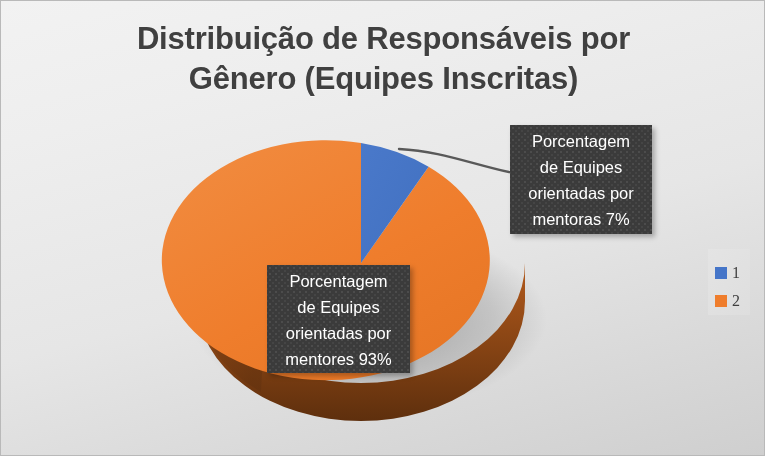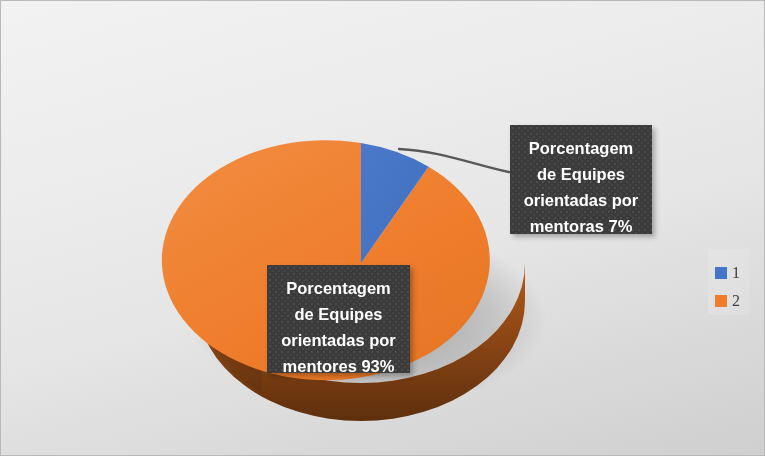--- a/index.html
+++ b/index.html
@@ -57,24 +57,24 @@
     position: absolute;
     box-sizing: border-box;
     background-color: #3b3b3b;
     background-image:
       radial-gradient(rgba(255,255,255,0.085) 0.8px, transparent 0.9px),
       radial-gradient(rgba(255,255,255,0.05) 0.8px, transparent 0.9px);
     background-size: 6px 6px, 6px 6px;
     background-position: 0 0, 3px 3px;
     color: #ffffff;
     font-size: 16.5px;
-    font-weight: bold;
+    font-weight: normal;
     line-height: 26px;
     text-align: center;
-    padding-top: 10px;
+    padding-top: 3px;
     box-shadow: 3px 3px 5px rgba(0,0,0,0.28);
     white-space: pre-line;
   }
   #data-label-mentoras {
     left: 509px;
     top: 124px;
     width: 142px;
     height: 109px;
   }
   #data-label-mentores {
@@ -111,20 +111,24 @@
     color: #3f3f3f;
     font-family: "Liberation Serif", serif;
     line-height: 1;
   }
 </style>
 </head>
 <body>
 
 <div id="chart-area">
 
+  <div id="chart-title">
+    <div>Distribuição de Responsáveis por</div>
+    <div>Gênero (Equipes Inscritas)</div>
+  </div>
 
   <div id="plot-area">
     <svg id="pie-svg" width="690" height="456" viewBox="0 0 690 456">
       <defs>
         <linearGradient id="gradOrangeSide" x1="0" y1="0" x2="0" y2="1">
           <stop offset="0%" stop-color="#b35a1c"></stop>
           <stop offset="45%" stop-color="#8d4715"></stop>
           <stop offset="100%" stop-color="#5e2f0d"></stop>
         </linearGradient>
         <linearGradient id="gradOrangeSideL" x1="0" y1="0" x2="1" y2="0.6">

